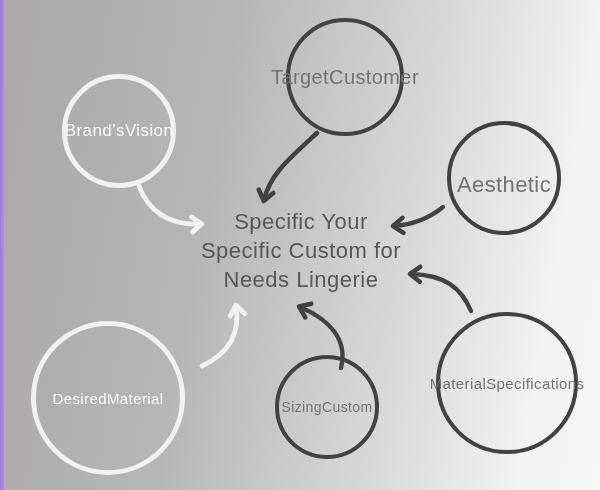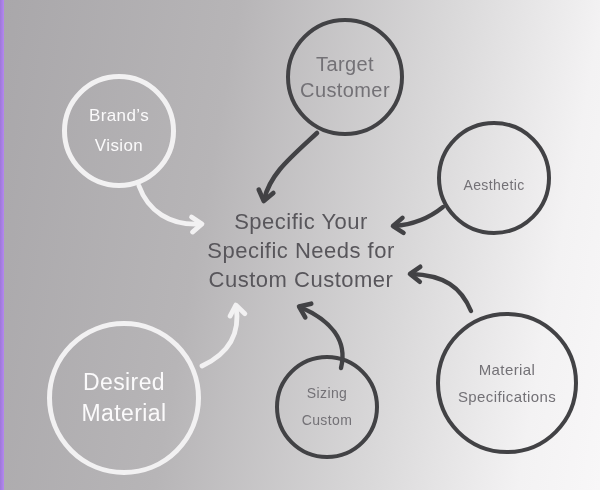--- a/index.html
+++ b/index.html
@@ -10,31 +10,31 @@
     background:linear-gradient(100deg,#a9a7aa 0%,#b7b5b7 35%,#d9d8d9 66%,#f3f2f3 88%,#f8f7f8 100%);
     font-family:"Liberation Sans","DejaVu Sans",sans-serif;
   }
   .left-border{
     position:absolute;left:0;top:0;width:4px;height:100%;
     background:linear-gradient(to right,#9d78d8,#b487f0);
   }
   .arrows{position:absolute;left:0;top:0;width:600px;height:490px;}
   .node{
     position:absolute;border-radius:50%;box-sizing:border-box;
-    display:flex;flex-direction:column;align-items:center;justify-content:center;
+    display:flex;flex-direction:row;align-items:center;justify-content:center;
     text-align:left;letter-spacing:0.4px;
   }
   .node.dark{border:4px solid #424245;color:#737176;}
   .node.light{border:5px solid #f2f1f2;color:#fbfafb;}
   .node span{display:block;}
 
   .node-target-customer{left:286px;top:18px;width:118px;height:118px;font-size:20px;line-height:26px;}
   .node-brands-vision{left:62px;top:74px;width:114px;height:114px;font-size:17px;line-height:30px;}
-  .node-aesthetic-preferences{left:437px;top:121px;width:114px;height:114px;font-size:14px;line-height:26px;padding-top:14px;gap:28px;}
-  .node-desired-product-features{left:47px;top:321px;width:154px;height:154px;font-size:23px;line-height:31px;}
+  .node-aesthetic-preferences{left:447px;top:121px;width:114px;height:114px;font-size:22px;line-height:26px;padding-top:14px;gap:28px;}
+  .node-desired-product-features{left:31px;top:321px;width:154px;height:154px;font-size:15px;line-height:31px;}
   .node-sizing-charts{left:275px;top:355px;width:104px;height:104px;font-size:14px;line-height:27px;}
   .node-material-specifications{left:436px;top:312px;width:142px;height:142px;font-size:15px;line-height:27px;}
 
   .center-title{
     position:absolute;left:169px;top:207px;width:264px;
     text-align:center;font-size:22px;line-height:29px;
     color:#58565b;letter-spacing:0.5px;
   }
   .center-title span{display:block;}
 </style>
@@ -86,17 +86,17 @@
     <span>Custom</span>
   </div>
 
   <div class="node dark node-material-specifications">
     <span>Material</span>
     <span>Specifications</span>
   </div>
 
   <div class="center-title">
     <span>Specific Your</span>
-    <span>Specific Needs for</span>
-    <span>Custom Customer</span>
+    <span>Specific Custom for</span>
+    <span>Needs Lingerie</span>
   </div>
 
 </div>
 
 </body></html>

